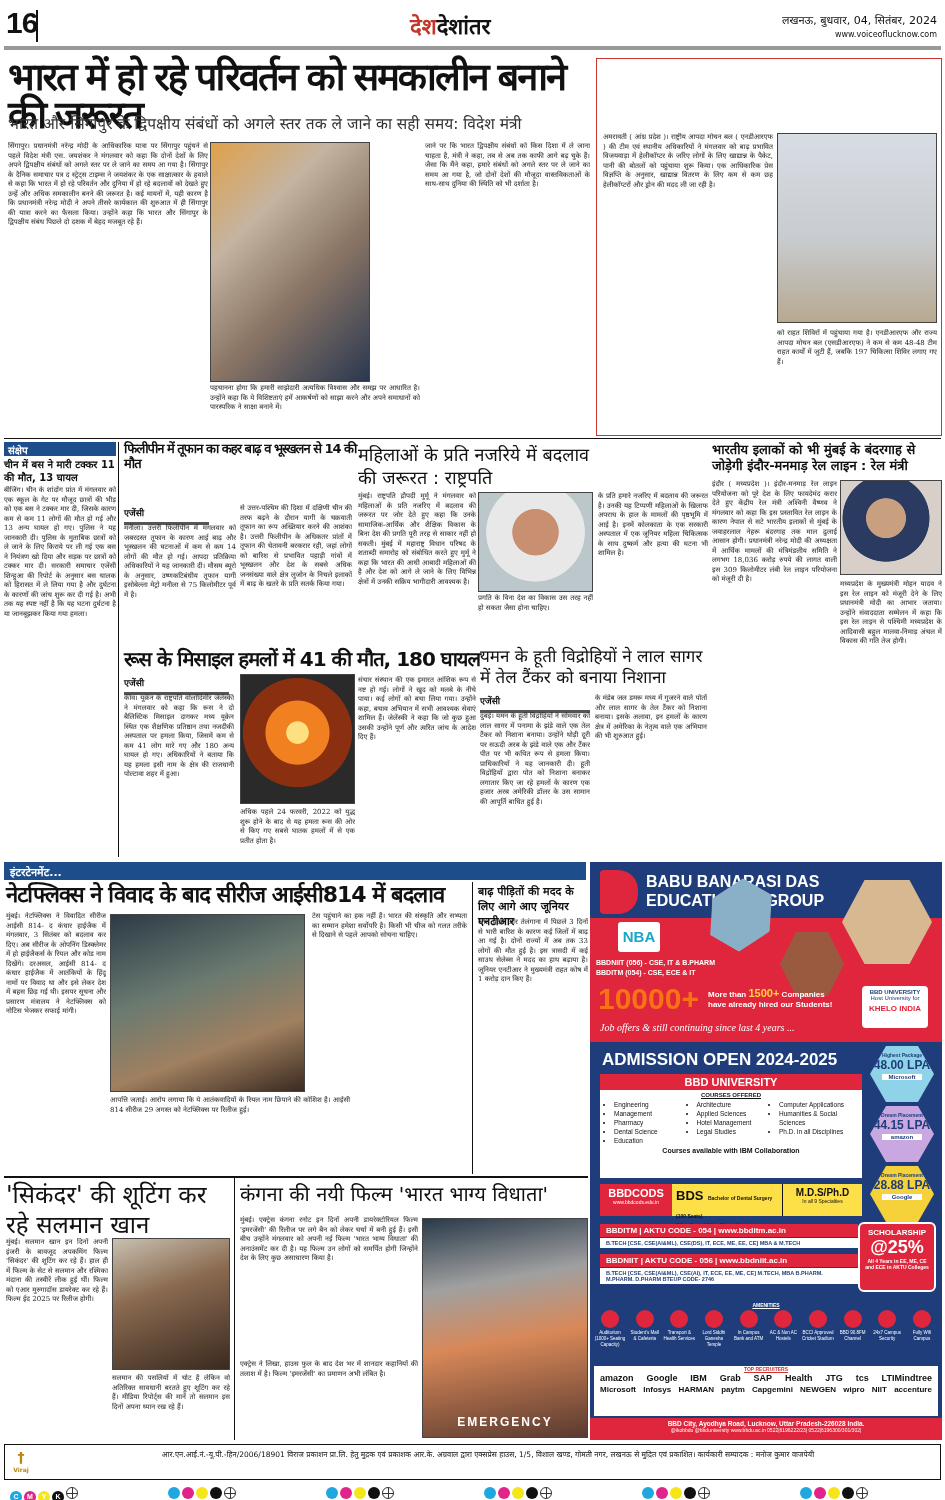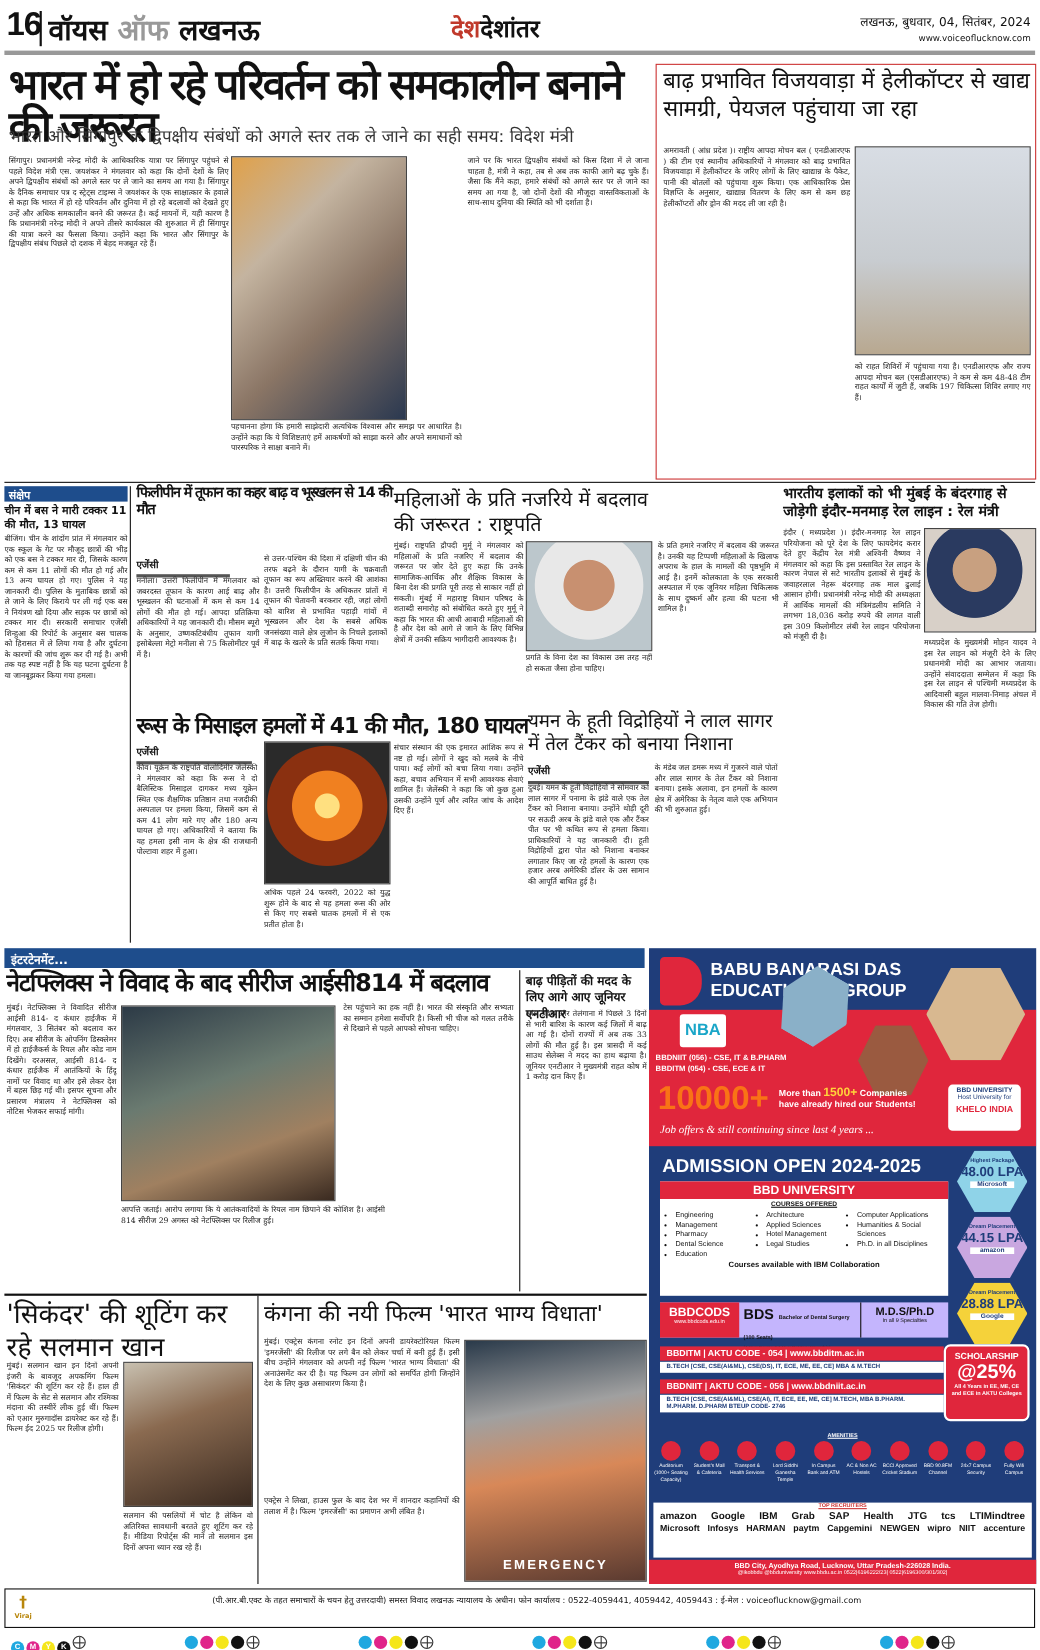--- a/index.html
+++ b/index.html
@@ -31,40 +31,34 @@
 .footer{left:4px;top:1444px;width:937px;height:36px;border:1px solid #111;font:9px "DejaVu Sans",sans-serif}
 .dots{left:10px;top:1484px;width:930px;height:14px}
 .dot{display:inline-block;width:12px;height:12px;border-radius:50%;margin-right:2px}
 </style>
 </head>
 <body>
 
 <div class="abs mast">
   <div class="abs pgno">16</div>
   <div class="abs pgbar"></div>
-  <div class="abs paper">
-    <span>वॉयस</span>
-    <span class="o">ऑफ</span>
-    <span>लखनऊ</span>
-  </div>
   <div class="abs sect"><span class="r">देश</span><span>देशांतर</span></div>
   <div class="abs dateline">लखनऊ, बुधवार, 04, सितंबर, 2024</div>
   <div class="abs url">www.voiceoflucknow.com</div>
   <div class="abs rule"></div>
 </div>
 
 <div class="abs h1" style="left:8px;top:58px;width:580px;font-size:38px">भारत में हो रहे परिवर्तन को समकालीन बनाने की जरूरत</div>
 <div class="abs sub" style="left:8px;top:112px;width:585px;font-size:15.5px">भारत और सिंगापुर के द्विपक्षीय संबंधों को अगले स्तर तक ले जाने का सही समय: विदेश मंत्री</div>
 <div class="abs col" style="left:8px;top:142px;width:200px;height:290px">सिंगापुर। प्रधानमंत्री नरेन्द्र मोदी के आधिकारिक यात्रा पर सिंगापुर पहुंचने से पहले विदेश मंत्री एस. जयशंकर ने मंगलवार को कहा कि दोनों देशों के लिए अपने द्विपक्षीय संबंधों को अगले स्तर पर ले जाने का समय आ गया है। सिंगापुर के दैनिक समाचार पत्र द स्ट्रेट्स टाइम्स ने जयशंकर के एक साक्षात्कार के हवाले से कहा कि भारत में हो रहे परिवर्तन और दुनिया में हो रहे बदलावों को देखते हुए उन्हें और अधिक समकालीन बनने की जरूरत है। कई मायनों में, यही कारण है कि प्रधानमंत्री नरेन्द्र मोदी ने अपने तीसरे कार्यकाल की शुरुआत में ही सिंगापुर की यात्रा करने का फैसला किया। उन्होंने कहा कि भारत और सिंगापुर के द्विपक्षीय संबंध पिछले दो दशक में बेहद मजबूत रहे हैं।</div>
 <div class="abs photo" style="left:210px;top:142px;width:160px;height:240px;background:linear-gradient(135deg,#e0a14a 0%,#c4b4a0 30%,#8a7565 60%,#2a3850 100%)"></div>
 <div class="abs col" style="left:210px;top:384px;width:210px;height:48px">पहचानना होगा कि हमारी साझेदारी अत्यधिक विश्वास और समझ पर आधारित है। उन्होंने कहा कि ये विशिष्टताएं हमें आकर्षणों को साझा करने और अपने समाधानों को पारस्परिक ने साक्षा बनाने में।</div>
 <div class="abs col" style="left:425px;top:142px;width:165px;height:290px">जाने पर कि भारत द्विपक्षीय संबंधों को किस दिशा में ले जाना चाहता है, मंत्री ने कहा, तब से अब तक काफी आगे बढ़ चुके हैं। जैसा कि मैंने कहा, हमारे संबंधों को अगले स्तर पर ले जाने का समय आ गया है, जो दोनों देशों की मौजूदा वास्तविकताओं के साथ-साथ दुनिया की स्थिति को भी दर्शाता है।</div>
 
 <div class="abs box" style="left:596px;top:58px;width:346px;height:378px">
-  <div class="abs h3" style="left:6px;top:2px;width:335px;font-size:20px">बाढ़ प्रभावित विजयवाड़ा में हेलीकॉप्टर से खाद्य सामग्री, पेयजल पहुंचाया जा रहा</div>
   <div class="abs col" style="left:6px;top:74px;width:170px;height:300px">अमरावती ( आंध्र प्रदेश )। राष्ट्रीय आपदा मोचन बल ( एनडीआरएफ ) की टीम एवं स्थानीय अधिकारियों ने मंगलवार को बाढ़ प्रभावित विजयवाड़ा में हेलीकॉप्टर के जरिए लोगों के लिए खाद्यान्न के पैकेट, पानी की बोतलों को पहुंचाया शुरू किया। एक आधिकारिक प्रेस विज्ञप्ति के अनुसार, खाद्यान्न वितरण के लिए कम से कम छह हेलीकॉप्टरों और ड्रोन की मदद ली जा रही है।</div>
   <div class="abs photo" style="left:180px;top:74px;width:160px;height:190px;background:linear-gradient(180deg,#d8dde4 0%,#c8ccd0 55%,#b8a890 100%)"></div>
   <div class="abs col" style="left:180px;top:270px;width:160px;height:104px">को राहत शिविरों में पहुंचाया गया है। एनडीआरएफ और राज्य आपदा मोचन बल (एसडीआरएफ) ने कम से कम 48-48 टीम राहत कार्यों में जुटी हैं, जबकि 197 चिकित्सा शिविर लगाए गए हैं।</div>
 </div>
 
 <div class="abs hline" style="left:4px;top:438px;width:937px;height:1px"></div>
 
 <div class="abs" style="left:4px;top:442px;width:112px;height:14px;background:#1e4d8c;color:#fff;font:bold 10px 'DejaVu Sans',sans-serif;padding:1px 4px">संक्षेप</div>
 <div class="abs" style="left:4px;top:458px;width:112px;font:bold 10px 'DejaVu Sans',sans-serif;line-height:13px">चीन में बस ने मारी टक्कर 11 की मौत, 13 घायल</div>
 <div class="abs col" style="left:4px;top:486px;width:112px;height:370px">बीजिंग। चीन के शांदोंग प्रांत में मंगलवार को एक स्कूल के गेट पर मौजूद छात्रों की भीड़ को एक बस ने टक्कर मार दी, जिसके कारण कम से कम 11 लोगों की मौत हो गई और 13 अन्य घायल हो गए। पुलिस ने यह जानकारी दी। पुलिस के मुताबिक छात्रों को ले जाने के लिए किराये पर ली गई एक बस ने नियंत्रण खो दिया और सड़क पर छात्रों को टक्कर मार दी। सरकारी समाचार एजेंसी शिन्हुआ की रिपोर्ट के अनुसार बस चालक को हिरासत में ले लिया गया है और दुर्घटना के कारणों की जांच शुरू कर दी गई है। अभी तक यह स्पष्ट नहीं है कि यह घटना दुर्घटना है या जानबूझकर किया गया हमला।</div>
@@ -189,21 +183,21 @@
         <div style="font:bold 12px 'Liberation Sans',sans-serif">44.15 LPA</div>
         <div style="font:bold 6px 'Liberation Sans',sans-serif;background:#fff;margin:2px 12px">amazon</div>
       </div>
       <div style="position: absolute; left: 2px; top: 120px; width: 64px; height: 56px; background: rgb(245, 210, 58); clip-path: polygon(25% 0px, 75% 0px, 100% 50%, 75% 100%, 25% 100%, 0px 50%); text-align: center; color: rgb(31, 61, 122); font-family: &quot;Liberation Sans&quot;, sans-serif; padding-top: 6px;">
         <div style="font:bold 5px 'Liberation Sans',sans-serif">Dream Placement</div>
         <div style="font:bold 12px 'Liberation Sans',sans-serif">28.88 LPA</div>
         <div style="font:bold 6px 'Liberation Sans',sans-serif;background:#fff;margin:2px 12px">Google</div>
       </div>
     </div>
 
-  <div class="abs" style="left:10px;top:322px;width:262px;height:32px;background:#c4b5fd;display:flex">
+  <div class="abs" style="left:10px;top:322px;width:262px;height:32px;background:#fde047;display:flex">
     <div style="width:72px;background:#e0263c;color:#fff;text-align:center;padding-top:3px">
       <div style="font:bold 11px 'Liberation Sans',sans-serif">BBDCODS</div>
       <div style="font:5px 'Liberation Sans',sans-serif">www.bbdcods.edu.in</div>
     </div>
     <div style="width:110px;padding:2px 4px">
       <span style="font:bold 13px 'Liberation Sans',sans-serif">BDS</span>
       <span style="font:bold 5px 'Liberation Sans',sans-serif">Bachelor of Dental Surgery (100 Seats)</span>
       <div style="font:4px 'Liberation Sans',sans-serif">(4 Year Course &amp; 1 Year Rotatory Internship)</div>
     </div>
     <div style="flex:1;text-align:center;padding-top:3px;border-left:1px solid #111">
@@ -267,21 +261,21 @@
     <div style="font:5px 'Liberation Sans',sans-serif">@ikobbdu  @bbduniversity  www.bbdu.ac.in  0522|6196222/23| 0522|6196300/301/302|</div>
   </div>
 </div>
 
 <div class="abs footer">
   <div class="abs" style="left:6px;top:3px;width:20px;height:28px;text-align:center;font:bold 6px 'DejaVu Sans',sans-serif;color:#b8860b">
     <div style="font-size:14px;line-height:18px">†</div>
     <div>Viraj</div>
   </div>
   <div class="abs" style="left:34px;top:3px;width:898px;font-size:7.5px;line-height:14px;text-align:center">
-    <div>(पी.आर.बी.एक्ट के तहत समाचारों के चयन हेतु उत्तरदायी) समस्त विवाद लखनऊ न्यायालय के अधीन। फोन कार्यालय : 0522-4059441, 4059442, 4059443 : ई-मेल : voiceoflucknow@gmail.com</div>
+    <div>आर.एन.आई.नं.-यू.पी.-हिन/2006/18901 विराज प्रकाशन प्रा.लि. हेतु मुद्रक एवं प्रकाशक आर.के. अग्रवाल द्वारा एक्सप्रेस हाउस, 1/5, विशाल खण्ड, गोमती नगर, लखनऊ से मुद्रित एवं प्रकाशित। कार्यकारी सम्पादक : मनोज कुमार वाजपेयी</div>
   </div>
 </div>
 
 <div id="regs" class="abs dots">
     <span style="position: absolute; left: 0px; top: 0px;"><span class="dot" style="background: rgb(31, 168, 224); color: rgb(255, 255, 255); font: bold 7px / 12px &quot;Liberation Sans&quot;, sans-serif; text-align: center;">C</span><span class="dot" style="background: rgb(224, 36, 138); color: rgb(255, 255, 255); font: bold 7px / 12px &quot;Liberation Sans&quot;, sans-serif; text-align: center;">M</span><span class="dot" style="background: rgb(245, 230, 26); color: rgb(255, 255, 255); font: bold 7px / 12px &quot;Liberation Sans&quot;, sans-serif; text-align: center;">Y</span><span class="dot" style="background: rgb(17, 17, 17); color: rgb(255, 255, 255); font: bold 7px / 12px &quot;Liberation Sans&quot;, sans-serif; text-align: center;">K</span><span class="dot" style="border: 1px solid rgb(51, 51, 51); background: linear-gradient(rgb(51, 51, 51), rgb(51, 51, 51)) center center / 100% 1px no-repeat, linear-gradient(rgb(51, 51, 51), rgb(51, 51, 51)) center center / 1px 100% no-repeat;"></span></span>
     <span style="position: absolute; left: 158px; top: 0px;"><span class="dot" style="background: rgb(31, 168, 224); color: rgb(255, 255, 255); font: bold 7px / 12px &quot;Liberation Sans&quot;, sans-serif; text-align: center;"></span><span class="dot" style="background: rgb(224, 36, 138); color: rgb(255, 255, 255); font: bold 7px / 12px &quot;Liberation Sans&quot;, sans-serif; text-align: center;"></span><span class="dot" style="background: rgb(245, 230, 26); color: rgb(255, 255, 255); font: bold 7px / 12px &quot;Liberation Sans&quot;, sans-serif; text-align: center;"></span><span class="dot" style="background: rgb(17, 17, 17); color: rgb(255, 255, 255); font: bold 7px / 12px &quot;Liberation Sans&quot;, sans-serif; text-align: center;"></span><span class="dot" style="border: 1px solid rgb(51, 51, 51); background: linear-gradient(rgb(51, 51, 51), rgb(51, 51, 51)) center center / 100% 1px no-repeat, linear-gradient(rgb(51, 51, 51), rgb(51, 51, 51)) center center / 1px 100% no-repeat;"></span></span>
     <span style="position: absolute; left: 316px; top: 0px;"><span class="dot" style="background: rgb(31, 168, 224); color: rgb(255, 255, 255); font: bold 7px / 12px &quot;Liberation Sans&quot;, sans-serif; text-align: center;"></span><span class="dot" style="background: rgb(224, 36, 138); color: rgb(255, 255, 255); font: bold 7px / 12px &quot;Liberation Sans&quot;, sans-serif; text-align: center;"></span><span class="dot" style="background: rgb(245, 230, 26); color: rgb(255, 255, 255); font: bold 7px / 12px &quot;Liberation Sans&quot;, sans-serif; text-align: center;"></span><span class="dot" style="background: rgb(17, 17, 17); color: rgb(255, 255, 255); font: bold 7px / 12px &quot;Liberation Sans&quot;, sans-serif; text-align: center;"></span><span class="dot" style="border: 1px solid rgb(51, 51, 51); background: linear-gradient(rgb(51, 51, 51), rgb(51, 51, 51)) center center / 100% 1px no-repeat, linear-gradient(rgb(51, 51, 51), rgb(51, 51, 51)) center center / 1px 100% no-repeat;"></span></span>
     <span style="position: absolute; left: 474px; top: 0px;"><span class="dot" style="background: rgb(31, 168, 224); color: rgb(255, 255, 255); font: bold 7px / 12px &quot;Liberation Sans&quot;, sans-serif; text-align: center;"></span><span class="dot" style="background: rgb(224, 36, 138); color: rgb(255, 255, 255); font: bold 7px / 12px &quot;Liberation Sans&quot;, sans-serif; text-align: center;"></span><span class="dot" style="background: rgb(245, 230, 26); color: rgb(255, 255, 255); font: bold 7px / 12px &quot;Liberation Sans&quot;, sans-serif; text-align: center;"></span><span class="dot" style="background: rgb(17, 17, 17); color: rgb(255, 255, 255); font: bold 7px / 12px &quot;Liberation Sans&quot;, sans-serif; text-align: center;"></span><span class="dot" style="border: 1px solid rgb(51, 51, 51); background: linear-gradient(rgb(51, 51, 51), rgb(51, 51, 51)) center center / 100% 1px no-repeat, linear-gradient(rgb(51, 51, 51), rgb(51, 51, 51)) center center / 1px 100% no-repeat;"></span></span>
     <span style="position: absolute; left: 632px; top: 0px;"><span class="dot" style="background: rgb(31, 168, 224); color: rgb(255, 255, 255); font: bold 7px / 12px &quot;Liberation Sans&quot;, sans-serif; text-align: center;"></span><span class="dot" style="background: rgb(224, 36, 138); color: rgb(255, 255, 255); font: bold 7px / 12px &quot;Liberation Sans&quot;, sans-serif; text-align: center;"></span><span class="dot" style="background: rgb(245, 230, 26); color: rgb(255, 255, 255); font: bold 7px / 12px &quot;Liberation Sans&quot;, sans-serif; text-align: center;"></span><span class="dot" style="background: rgb(17, 17, 17); color: rgb(255, 255, 255); font: bold 7px / 12px &quot;Liberation Sans&quot;, sans-serif; text-align: center;"></span><span class="dot" style="border: 1px solid rgb(51, 51, 51); background: linear-gradient(rgb(51, 51, 51), rgb(51, 51, 51)) center center / 100% 1px no-repeat, linear-gradient(rgb(51, 51, 51), rgb(51, 51, 51)) center center / 1px 100% no-repeat;"></span></span>
     <span style="position: absolute; left: 790px; top: 0px;"><span class="dot" style="background: rgb(31, 168, 224); color: rgb(255, 255, 255); font: bold 7px / 12px &quot;Liberation Sans&quot;, sans-serif; text-align: center;"></span><span class="dot" style="background: rgb(224, 36, 138); color: rgb(255, 255, 255); font: bold 7px / 12px &quot;Liberation Sans&quot;, sans-serif; text-align: center;"></span><span class="dot" style="background: rgb(245, 230, 26); color: rgb(255, 255, 255); font: bold 7px / 12px &quot;Liberation Sans&quot;, sans-serif; text-align: center;"></span><span class="dot" style="background: rgb(17, 17, 17); color: rgb(255, 255, 255); font: bold 7px / 12px &quot;Liberation Sans&quot;, sans-serif; text-align: center;"></span><span class="dot" style="border: 1px solid rgb(51, 51, 51); background: linear-gradient(rgb(51, 51, 51), rgb(51, 51, 51)) center center / 100% 1px no-repeat, linear-gradient(rgb(51, 51, 51), rgb(51, 51, 51)) center center / 1px 100% no-repeat;"></span></span>

